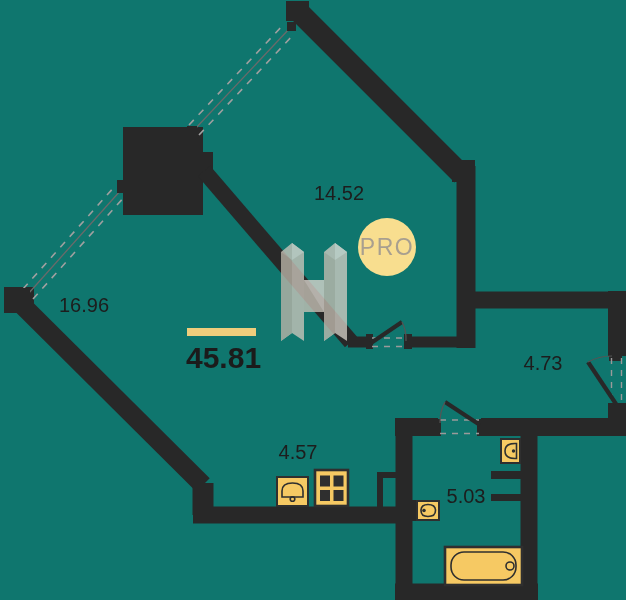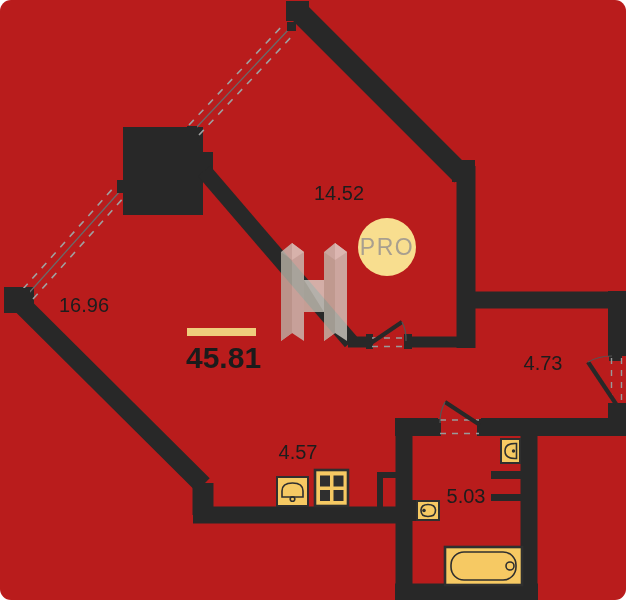--- a/index.html
+++ b/index.html
@@ -8,23 +8,22 @@
     --c-fixture_stroke:#33300f;
     --c-accent_bar:#EFCD7C;
     --c-badge_bg:#F8DE8F;
     --c-badge_text:#A89F8F;
     --c-label:#1D1D1D;
     --c-glass:#6a6a6a;
     --c-glass_dash:#a0a0a0;
   }
   html,body{margin:0;padding:0;background:#ffffff;}
   .stage{
-    width:626px;height:600px;position:relative;background:#b91c1c;overflow:hidden;
+    width:626px;height:600px;position:relative;background:#0f766e;overflow:hidden;
     font-family:"Liberation Sans",sans-serif;
-    border-radius:11px;
   }
   svg{display:block;}
   .wall{stroke:var(--c-wall);fill:none;}
   .wall-f{fill:var(--c-wall);stroke:none;}
   .glass-solid{stroke:var(--c-glass);stroke-width:1.3;fill:none;}
   .glass-dash{stroke:var(--c-glass_dash);stroke-width:1.6;fill:none;stroke-dasharray:7 7;}
   .leaf{stroke:var(--c-wall);stroke-width:4.2;fill:none;stroke-linecap:butt;}
   .arc{stroke:#555555;stroke-width:1.2;fill:none;}
   .dash{stroke:#9a9a9a;stroke-width:1.4;fill:none;stroke-dasharray:6 6;}
   .fx{fill:var(--c-fixture);stroke:#2f2f2f;stroke-width:2;}

